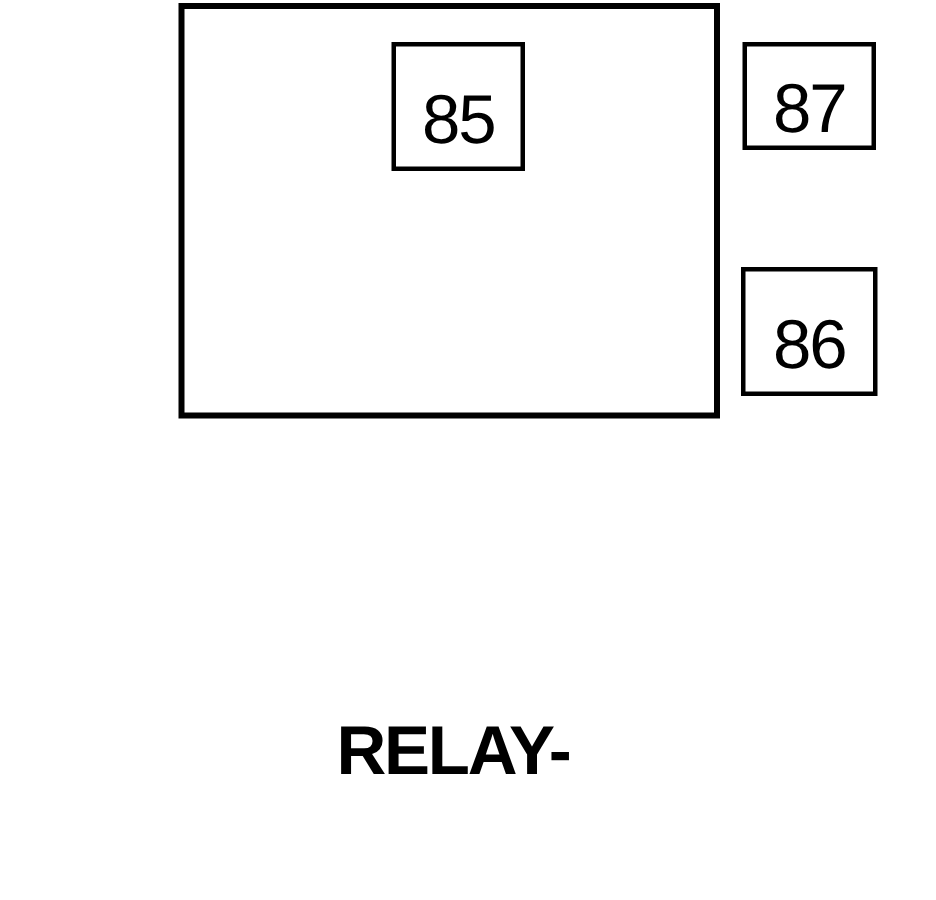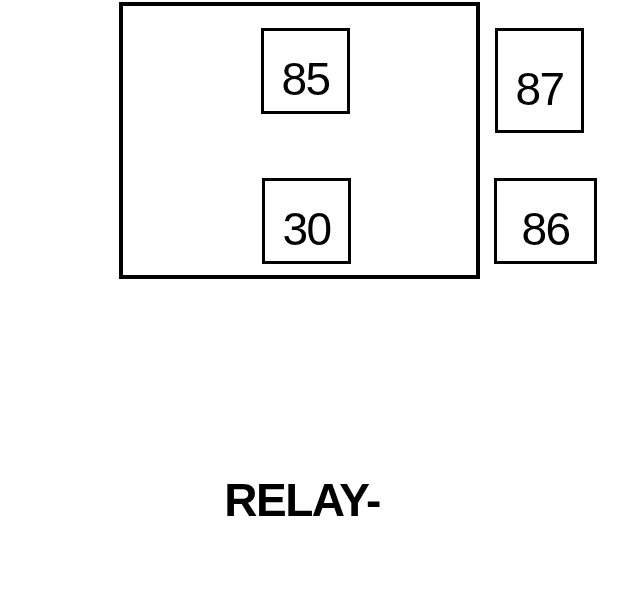--- a/index.html
+++ b/index.html
@@ -37,23 +37,23 @@
     align-items: center;
     justify-content: center;
     padding-top: 16px;
     font-size: 46px;
     font-weight: 400;
     letter-spacing: -1.5px;
     line-height: 1;
   }
   .pin-85  { left: 138px; top:  22px; width:  89px; height: 86px; }
   .pin-87a { left: 247px; top:  22px; width: 108px; height: 86px; }
-  .pin-87  { left: 372px; top:  22px; width:  89px; height: 105px; }
+  .pin-87  { left: 372px; top:  22px; width:  89px; height: 72px; }
   .pin-30  { left: 139px; top: 172px; width:  89px; height: 86px; }
-  .pin-86  { left: 371px; top: 172px; width:  103px; height: 86px; }
+  .pin-86  { left: 371px; top: 172px; width:  91px; height: 86px; }
   
   .caption {
     position: absolute;
     left: 0;
     top: 330px;
     width: 604px;
     text-align: center;
     font-size: 46px;
     font-weight: 700;
     letter-spacing: -1.5px;
@@ -66,23 +66,20 @@
 
 <div class="page">
 
   <div class="relay-box">
     <div class="pin pin-85">
       <span>85</span>
     </div>
     <div class="pin pin-87">
       <span>87</span>
     </div>
-    <div class="pin pin-30">
-      <span>30</span>
-    </div>
     <div class="pin pin-86">
       <span>86</span>
     </div>
   </div>
 
   <div class="caption">
     <div>RELAY-</div>
     
     
     

